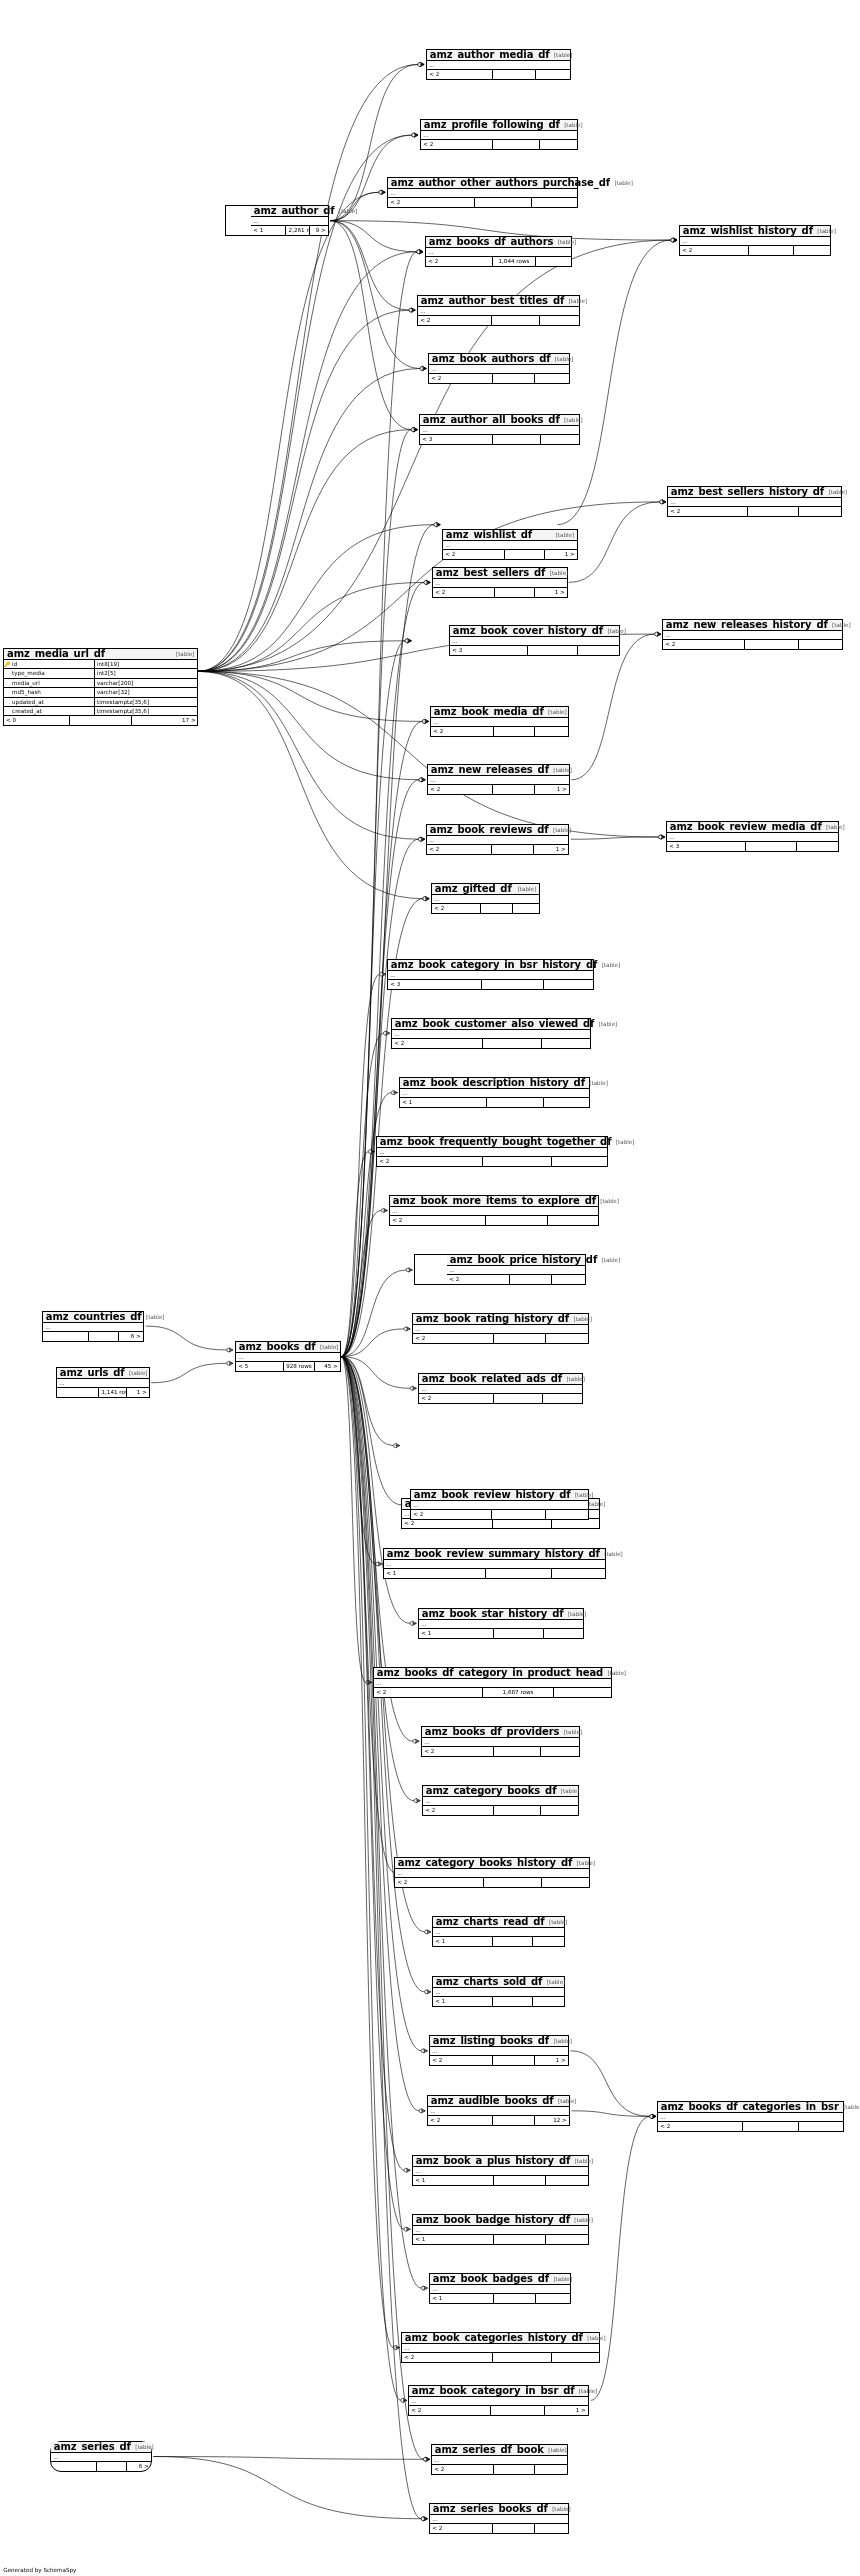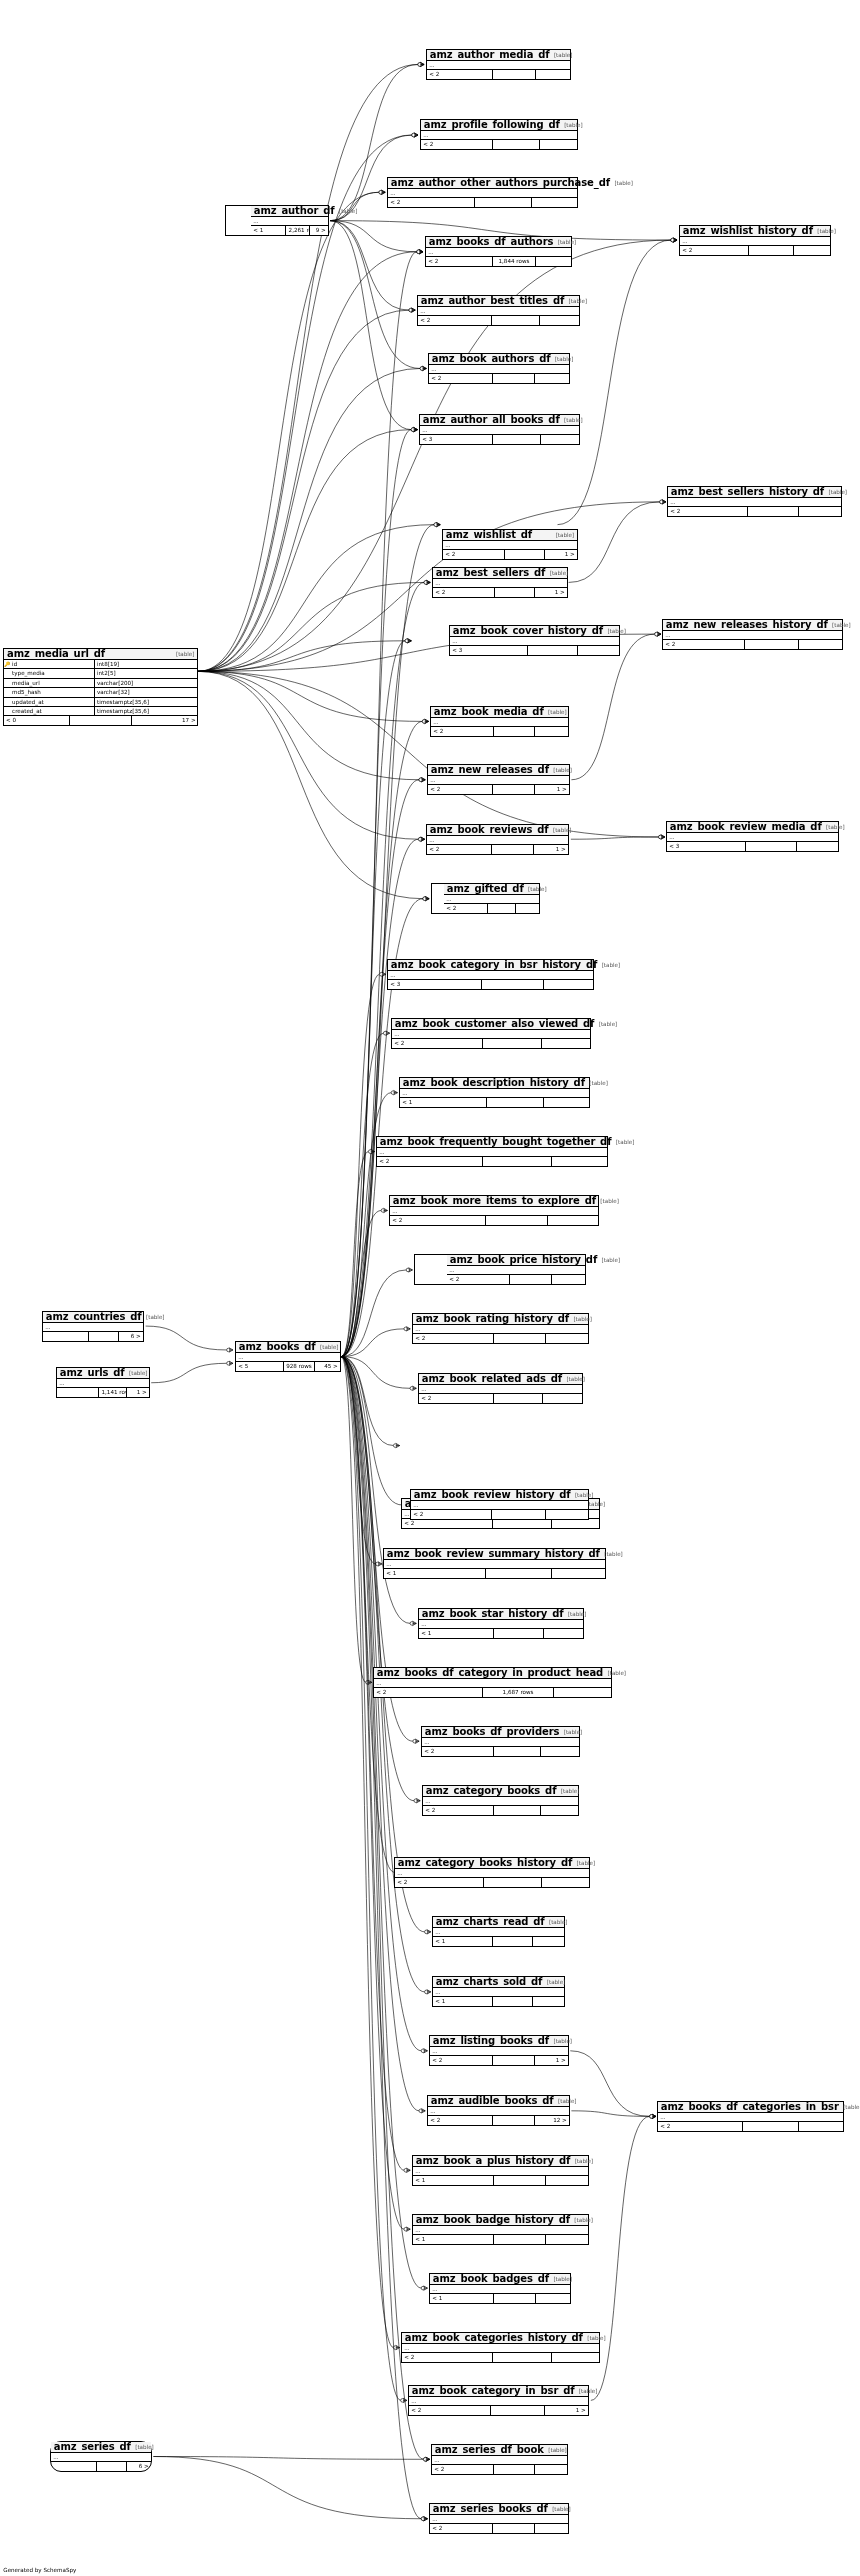--- a/index.html
+++ b/index.html
@@ -621,21 +621,21 @@
           <span class="tname">amz_book_reviews_df</span>
           <span class="ttype">[table]</span>
         </div>
         <div class="node-cols">...</div>
         <div class="node-foot">
           <div class="foot-l">&lt; 2</div>
           <div class="foot-m"></div>
           <div class="foot-r">1 &gt;</div>
         </div>
       </div>
-      <div class="node thin" style="left: 431px; top: 883px; width: 109px; height: 31px; padding-left: 12px;">
+      <div class="node thin" style="left: 431px; top: 883px; width: 109px; height: 31px;">
         <div class="node-title">
           <span class="tname">amz_gifted_df</span>
           <span class="ttype">[table]</span>
         </div>
         <div class="node-cols">...</div>
         <div class="node-foot">
           <div class="foot-l">&lt; 2</div>
           <div class="foot-m"></div>
           <div class="foot-r"></div>
         </div>

